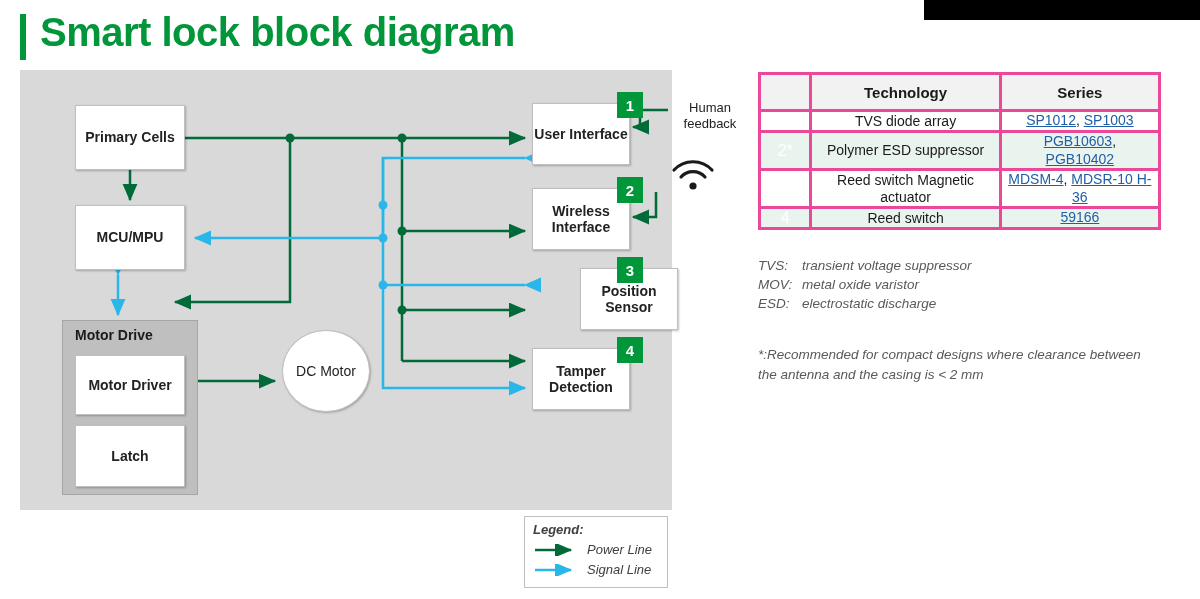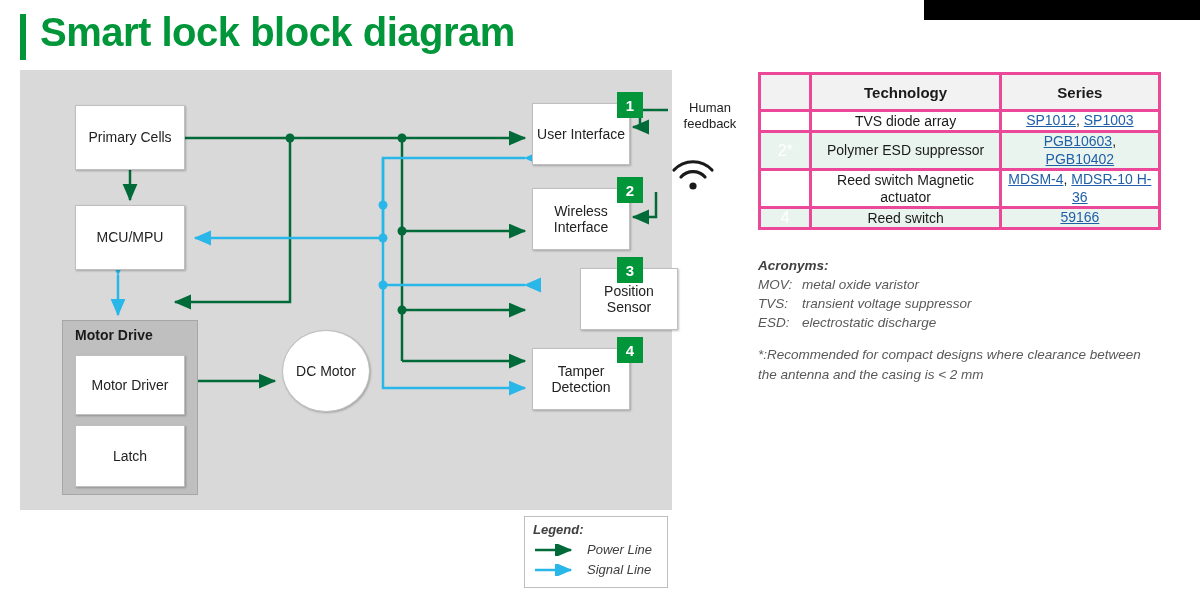--- a/index.html
+++ b/index.html
@@ -60,20 +60,21 @@
     border: 1px solid #bfbfbf;
     box-shadow: 1px 1px 2px rgba(0,0,0,0.25);
     display: flex;
     align-items: center;
     justify-content: center;
     text-align: center;
     font-size: 14px;
     color: #222222;
     line-height: 1.15;
     box-sizing: border-box;
+    font-weight: bold;
   }
   .node span { display: block; }
   #node-primary-cells { left: 55px; top: 35px; width: 110px; height: 65px; }
   #node-mcu          { left: 55px; top: 135px; width: 110px; height: 65px; }
   #group-motor-drive {
     position: absolute;
     left: 42px; top: 250px; width: 136px; height: 175px;
     background: #bfbfbf;
     border: 1px solid #a6a6a6;
     box-sizing: border-box;
@@ -408,30 +409,29 @@
         <td class="num-cell">4</td>
         <td class="tech-cell">Reed switch</td>
         <td class="series-cell">
           <a href="#">59166</a>
         </td>
       </tr>
     </tbody>
   </table>
 
   <div id="acronyms">
-    <div class="acr-title">Acronyms:</div>
+    <div class="acr-row">
+      <span class="acr-key">TVS:</span>
+      <span>transient voltage suppressor</span>
+    </div>
     <div class="acr-row">
       <span class="acr-key">MOV:</span>
       <span>metal oxide varistor</span>
     </div>
     <div class="acr-row">
-      <span class="acr-key">TVS:</span>
-      <span>transient voltage suppressor</span>
-    </div>
-    <div class="acr-row">
       <span class="acr-key">ESD:</span>
       <span>electrostatic discharge</span>
     </div>
   </div>
 
   <div id="note">*:Recommended for compact designs where clearance between the antenna and the casing is &lt; 2 mm</div>
 
 </div>
 
 </body></html>

